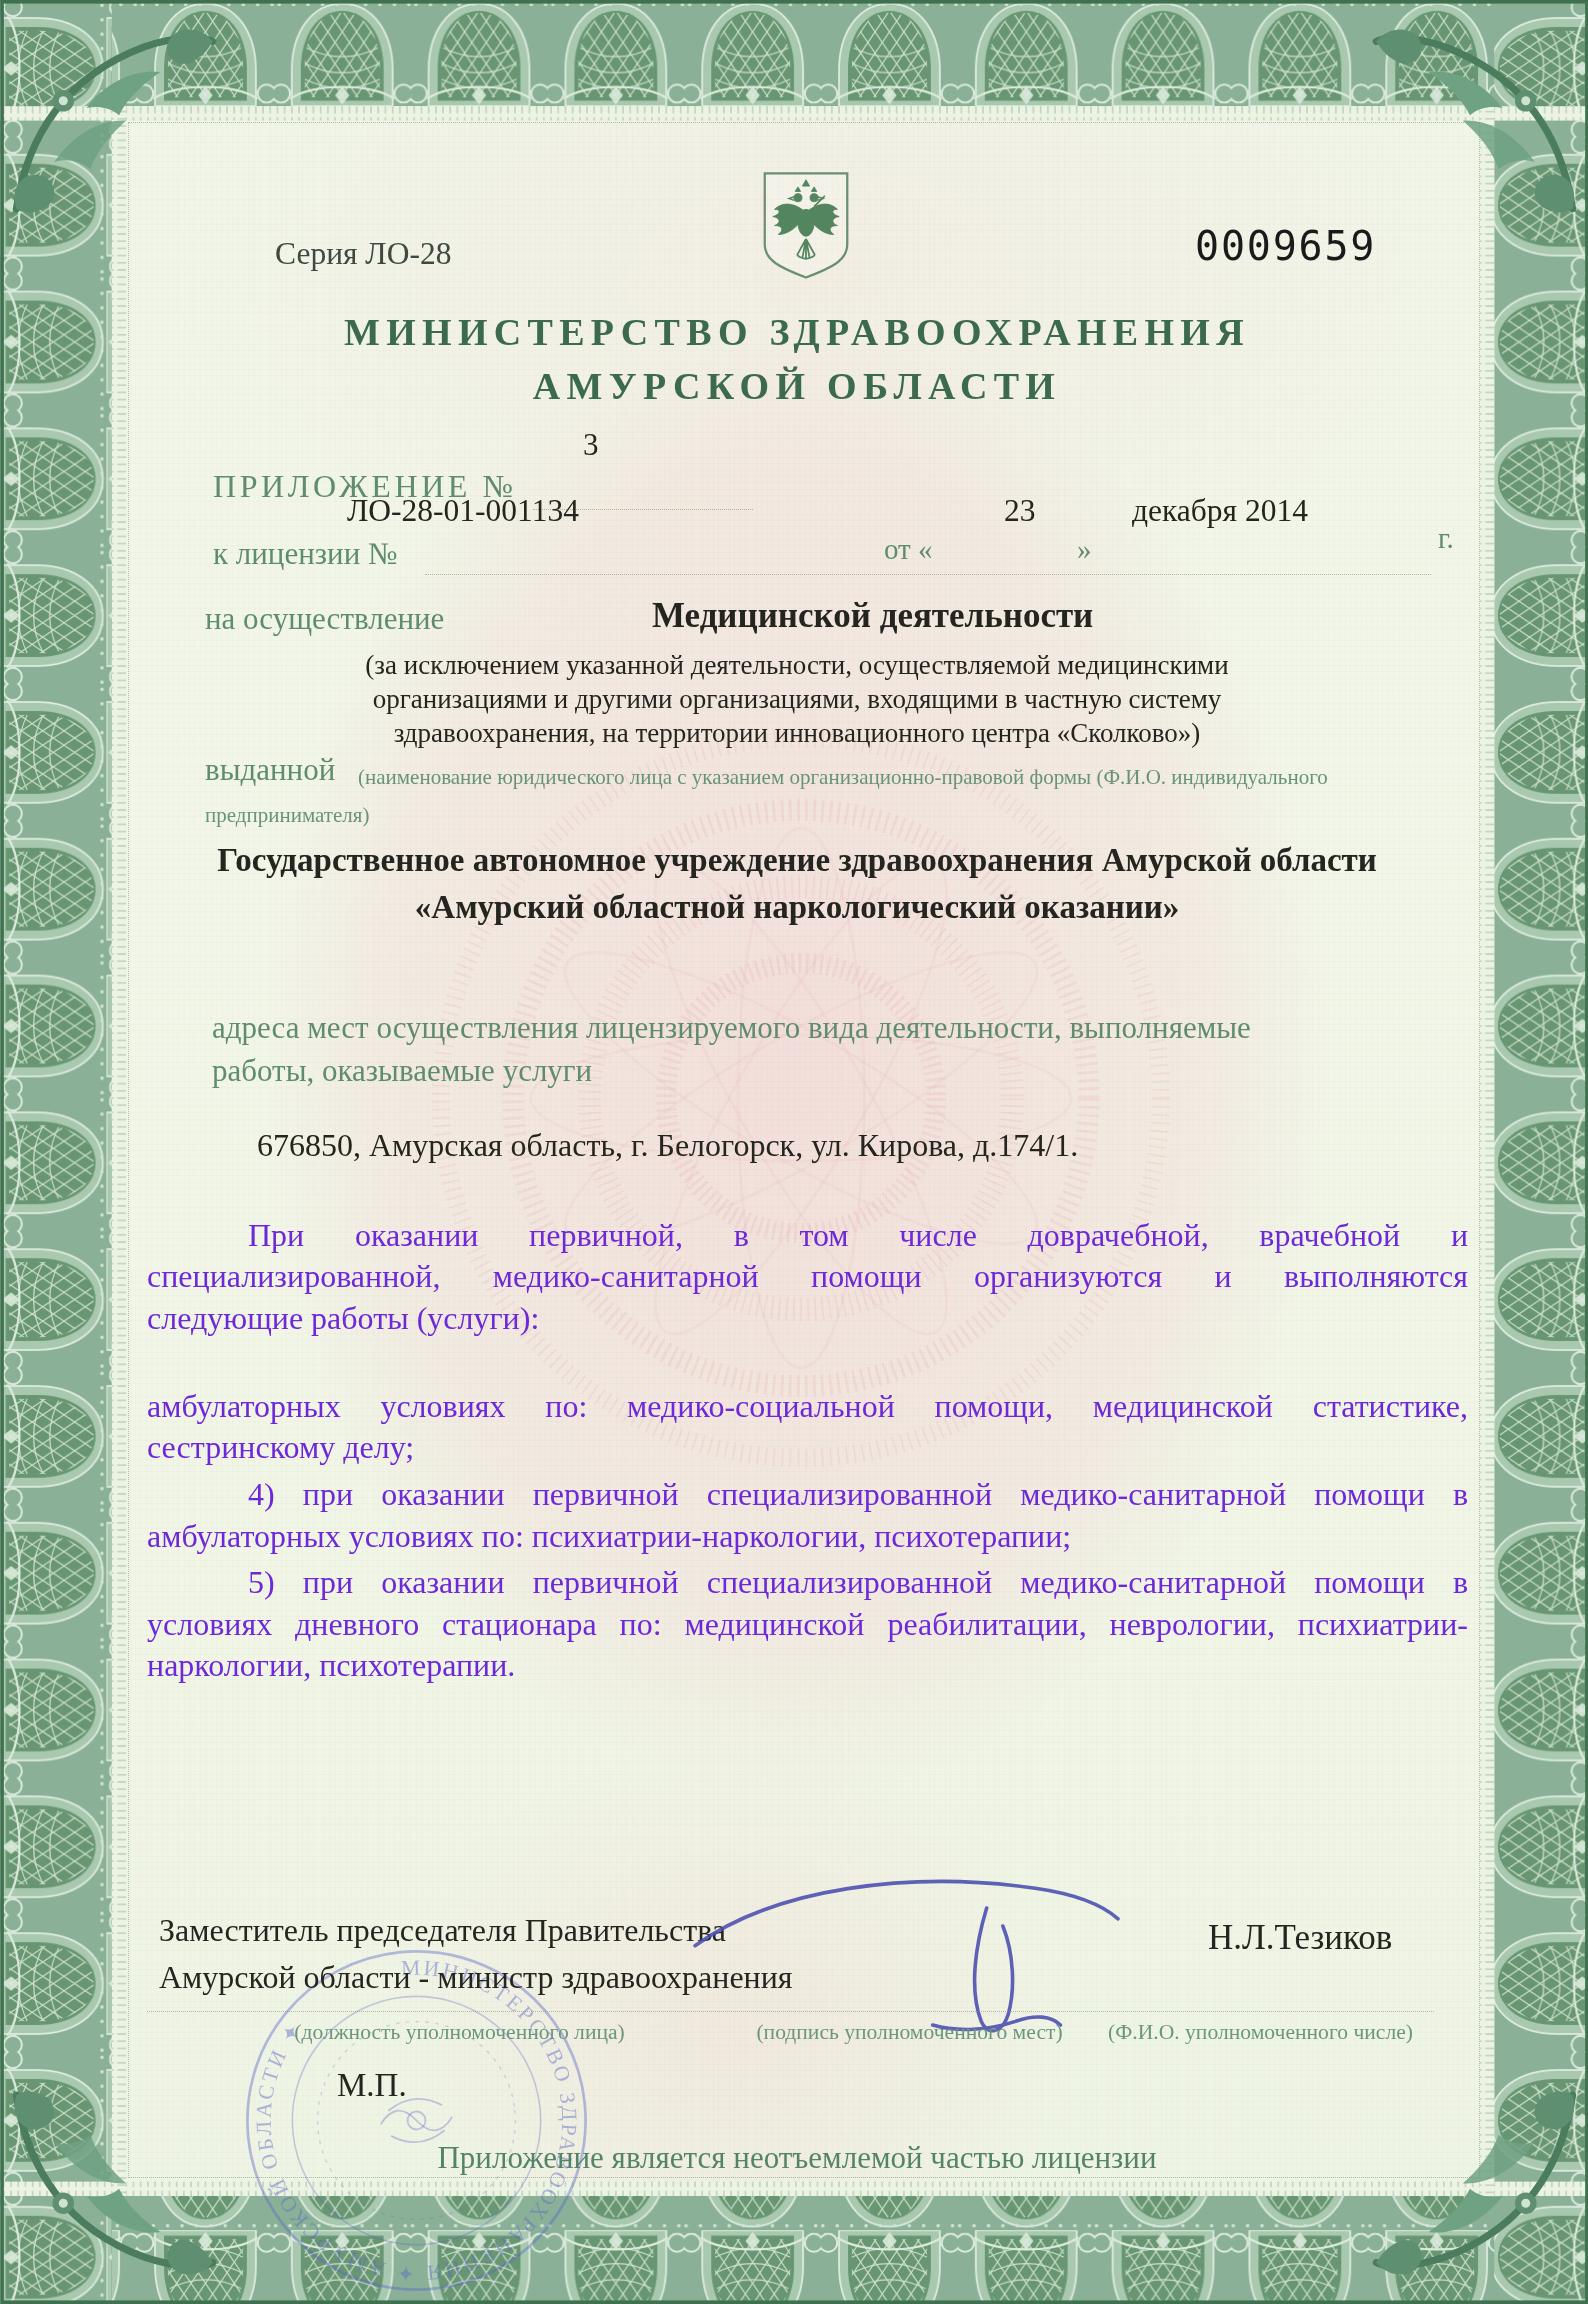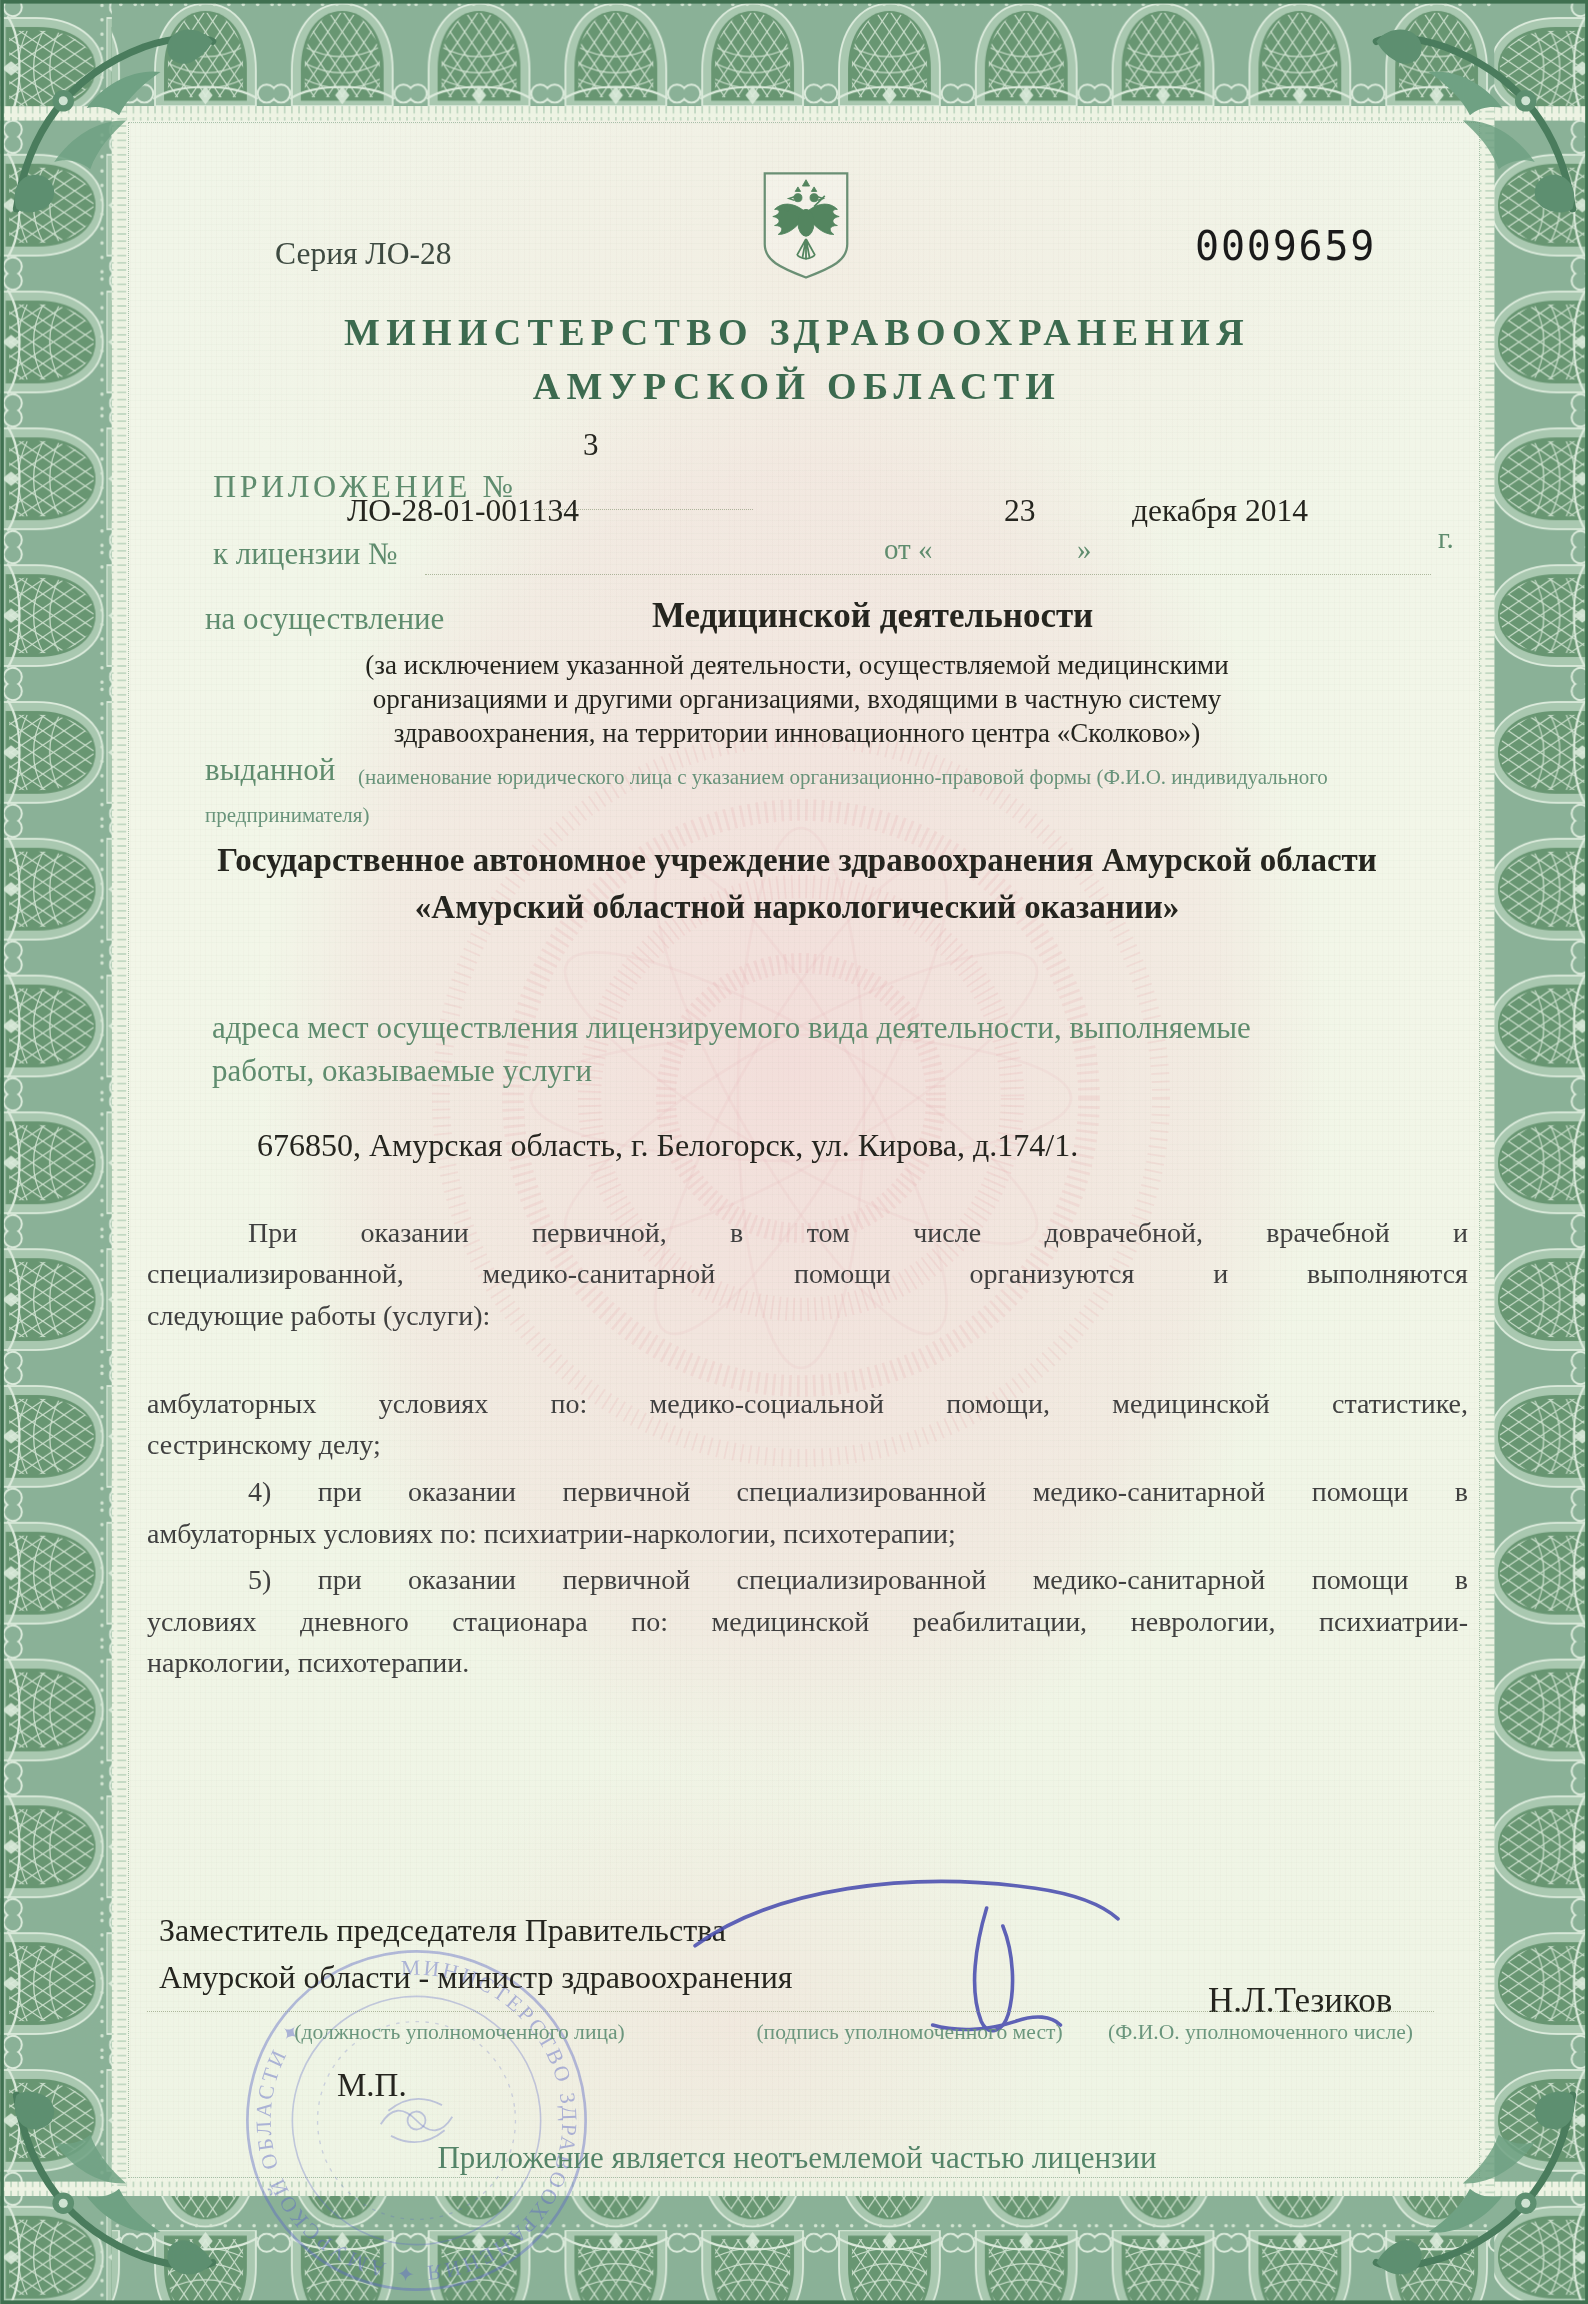--- a/index.html
+++ b/index.html
@@ -17,21 +17,21 @@
       repeating-linear-gradient(0deg, rgba(120,160,120,0.035) 0 0.9px, transparent 0.9px 6.3px),
       repeating-linear-gradient(90deg, rgba(170,120,120,0.03) 0 0.9px, transparent 0.9px 5.4px);}
   .abs{position:absolute;}
   .green{color:#5f8c6e;}
   .black{color:#25251f;}
   .center-band{left:122px;width:1350px;text-align:center;}
   .title{font-weight:bold;color:#3c6a4f;font-size:38px;letter-spacing:6.3px;}
   .lbl{font-size:31px;}
   .small-note{font-size:21px;color:#68937a;}
   .dotline{border-bottom:1.8px dotted rgba(135,150,115,0.65);height:0;}
-  .jline{left:147px;width:1321px;font-size:28px;color:#404040;
+  .jline{left:147px;width:1321px;font-size:32px;color:#6d28d9;
          text-align:justify;text-align-last:justify;box-sizing:border-box;}
   .jlast{text-align:left;text-align-last:left;}
   .indent{padding-left:101px;}
   .fldlbl{font-size:21.6px;color:#6b967d;text-align:center;width:387px;}
   svg text{font-family:"Liberation Serif","DejaVu Serif",serif;}
   .num{font-family:"DejaVu Sans Mono",monospace;font-size:40px;color:#1a1a1a;letter-spacing:1.8px;}
 </style>
 </head>
 <body>
 
@@ -214,21 +214,21 @@
       </text>
       <g stroke="rgba(92,103,197,0.40)" stroke-width="2">
         <circle cx="207" cy="204" r="10"></circle>
         <path d="M207 204 m-40 0 q20 -26 40 0 q20 26 40 0 M177 190 q30 -20 60 0 M177 218 q30 20 60 0"></path>
       </g>
     </g>
   </svg>
 
   <div class="abs black" style="left:159px;top:1912px;font-size:32px;">Заместитель председателя Правительства</div>
   <div class="abs black" style="left:159px;top:1959px;font-size:32px;">Амурской области - министр здравоохранения</div>
-  <div class="abs black" style="left:1208px;top:1981px;font-size:35px;">Н.Л.Тезиков</div>
+  <div class="abs black" style="left:1208px;top:1918px;font-size:35px;">Н.Л.Тезиков</div>
 
   <svg class="abs" style="left:0;top:0;" width="1589" height="2304" viewBox="0 0 1765 2560">
     <g fill="none" stroke="#4a4eb0" stroke-width="4" stroke-linecap="round" opacity="0.88">
       <path d="M772 2162 C860 2098 1010 2078 1150 2098 C1192 2104 1224 2116 1242 2132"></path>
       <path d="M1096 2120 C1084 2160 1076 2210 1090 2246 C1098 2263 1114 2258 1120 2238 C1128 2210 1126 2170 1114 2140"></path>
       <path d="M1036 2250 C1064 2258 1098 2256 1128 2246 C1150 2238 1168 2240 1178 2250"></path>
     </g>
   </svg>
 
   <div class="abs dotline" style="left:147px;top:2011px;width:1287px;"></div>

